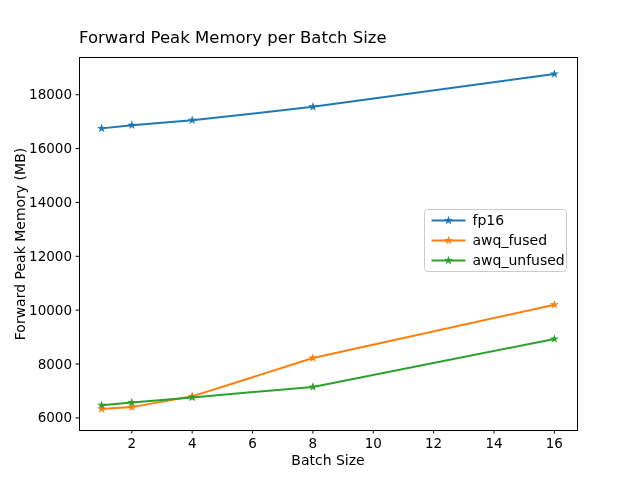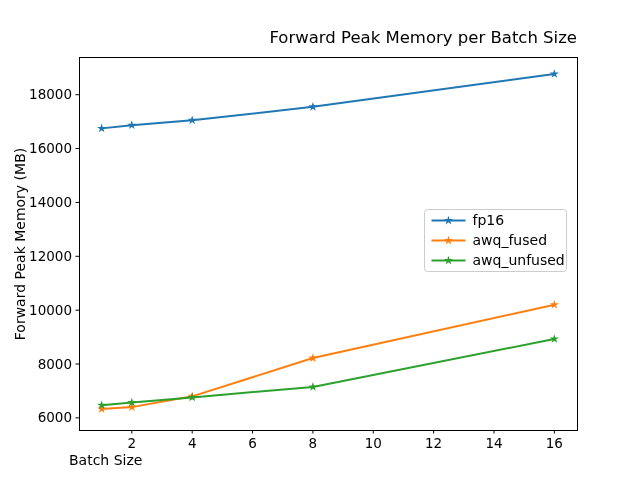--- a/index.html
+++ b/index.html
@@ -1,20 +1,20 @@
 <!DOCTYPE html>
 <html><head>
 <meta charset="utf-8">
 <style>
   html,body{margin:0;padding:0;background:#fff;}
   .figure{position:relative;width:640px;height:480px;background:#ffffff;overflow:hidden;
           font-family:"DejaVu Sans","Liberation Sans",sans-serif;}
-  .chart-title{position:absolute;left:79px;top:28px;width:498px;text-align:right;
+  .chart-title{position:absolute;left:79px;top:28px;width:498px;text-align:left;
                font-size:16.5px;color:#000;}
-  .xlabel{position:absolute;left:69px;top:452px;width:498px;
+  .xlabel{position:absolute;left:79px;top:452px;width:498px;text-align:center;
           font-size:14px;color:#000;}
   .ylabel{position:absolute;left:-160px;top:236px;width:360px;text-align:center;
           font-size:14px;color:#000;transform:rotate(-90deg);transform-origin:center;}
   svg{position:absolute;left:0;top:0;}
   text{font-family:"DejaVu Sans","Liberation Sans",sans-serif;fill:#000;}
 </style>
 </head>
 <body>
 
 <div class="figure">

